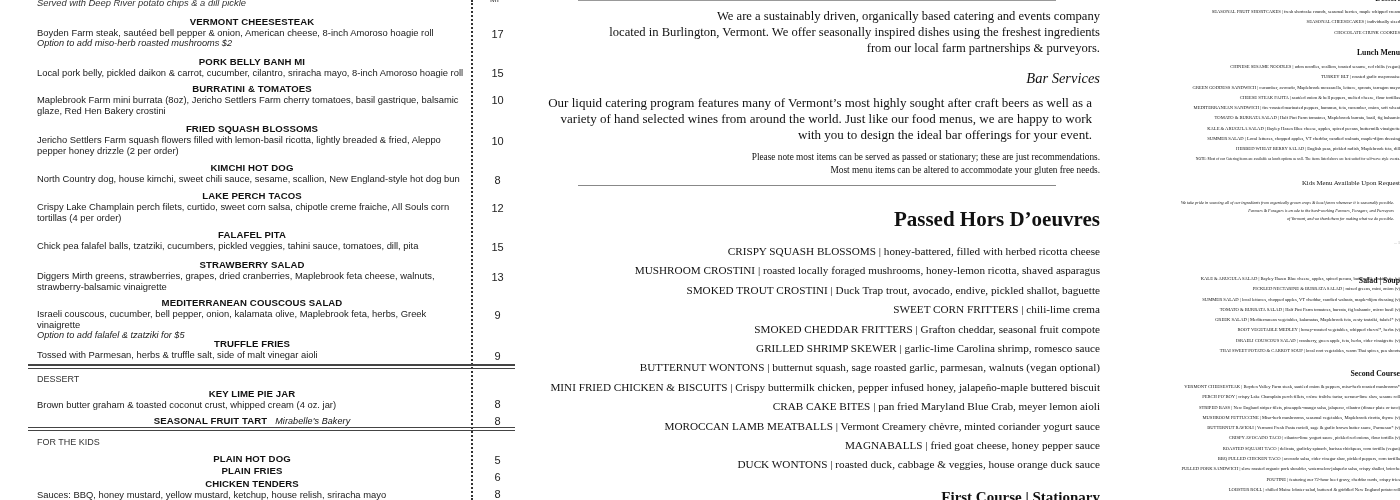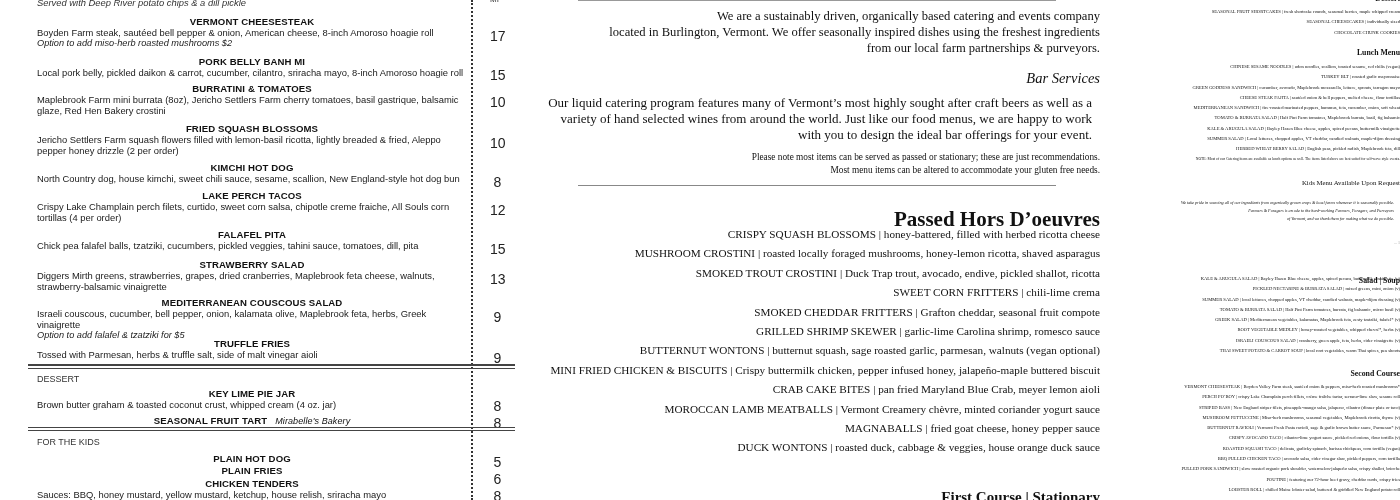--- a/index.html
+++ b/index.html
@@ -6,38 +6,38 @@
   html, body { width: 1400px; height: 500px; overflow: hidden; background: #ffffff; }
   body { position: relative; color: #111; }
 
   
   .left { position: absolute; left: 0; top: 0; width: 520px; height: 500px; font-family: "Liberation Sans", sans-serif; }
   .left .vdots { position: absolute; left: 471px; top: 0; height: 500px; border-left: 2px dotted #333; }
   .left .item { position: absolute; left: 37px; width: 430px; }
   .left .name { font-weight: bold; font-size: 9.6px; letter-spacing: 0.1px; line-height: 11px; text-align: center; }
   .left .desc { font-size: 9.4px; line-height: 11px; color: #1a1a1a; }
   .left .opt { font-size: 9.2px; line-height: 11px; font-style: italic; color: #222; }
-  .left .price { position: absolute; left: 490px; width: 15px; text-align: center; font-size: 14px; color: #222; }
+  .left .price { position: absolute; left: 490px; width: 15px; text-align: center; font-size: 11px; color: #222; }
   .left .section { position: absolute; left: 37px; font-size: 9px; color: #333; }
   .left .rule2 { position: absolute; left: 28px; width: 487px; height: 5px; border-top: 2px solid #444; border-bottom: 1px solid #444; }
   .left .rule1 { position: absolute; left: 28px; width: 487px; height: 4px; border-top: 1px solid #444; border-bottom: 1px solid #444; }
   .left .topnote { position: absolute; left: 37px; top: -3px; font-size: 9.4px; font-style: italic; color: #333; }
   .left .mi { position: absolute; left: 490px; top: -5px; font-size: 8px; color: #333; }
   .inline-italic { font-weight: normal; font-style: italic; margin-left: 8px; font-size: 9px; }
 
   
   .mid { position: absolute; left: 540px; top: 0; width: 560px; height: 500px; font-family: "Liberation Serif", serif; text-align: right; }
   .mid .toprule { position: absolute; left: 38px; width: 478px; top: -2px; height: 3px; background: #999; }
   .mid .intro { position: absolute; left: 0; width: 560px; top: 8px; font-size: 12.6px; line-height: 16px; }
   .mid .bar-title { position: absolute; left: 0; width: 560px; top: 70px; font-size: 14.5px; font-style: italic; }
   .mid .bar-text { position: absolute; left: 8px; width: 544px; top: 95px; font-size: 13px; line-height: 16px; }
   .mid .note { position: absolute; left: 0; width: 560px; top: 151px; font-size: 9.3px; line-height: 13px; }
   .mid .midrule { position: absolute; left: 38px; width: 478px; top: 185px; height: 1px; background: #888; }
   .mid .hors-title { position: absolute; left: 0; width: 560px; top: 207px; font-size: 21px; font-weight: bold; }
-  .mid .hors-list { position: absolute; left: 0; width: 560px; top: 225px; }
+  .mid .hors-list { position: absolute; left: 0; width: 560px; top: 242px; }
   .mid .hors-item { font-size: 11.2px; height: 19.4px; line-height: 19.4px; white-space: nowrap; }
   .mid .first-title { position: absolute; left: 0; width: 560px; top: 489px; font-size: 15px; font-weight: bold; }
 
   
   .right { position: absolute; left: 1095px; top: 0; width: 305px; height: 500px; font-family: Liberation Serif, serif; text-align: right; }
   .right .h { font-weight: bold; font-size: 7.8px; position: absolute; left: 0; width: 305px; }
   .right .line { font-size: 4.6px; line-height: 10.3px; white-space: nowrap; }
   .right .block { position: absolute; left: 0; width: 305px; }
   .right .tiny { font-size: 3.7px; line-height: 8px; white-space: nowrap; }
   .right .kids { position: absolute; left: 0; width: 305px; top: 179px; font-size: 6.8px; }
@@ -156,21 +156,21 @@
   <div class="bar-text">Our liquid catering program features many of Vermont’s most highly sought after craft beers as well as a variety of hand selected wines from around the world. Just like our food menus, we are happy to work with you to design the ideal bar offerings for your event.</div>
   <div class="note">
     <div>Please note most items can be served as passed or stationary; these are just recommendations.</div>
     <div>Most menu items can be altered to accommodate your gluten free needs.</div>
   </div>
   <div class="midrule"></div>
   <div class="hors-title">Passed Hors D’oeuvres</div>
   <div class="hors-list">
     <div class="hors-item">CRISPY SQUASH BLOSSOMS | honey-battered, filled with herbed ricotta cheese</div>
     <div class="hors-item">MUSHROOM CROSTINI | roasted locally foraged mushrooms, honey-lemon ricotta, shaved asparagus</div>
-    <div class="hors-item">SMOKED TROUT CROSTINI | Duck Trap trout, avocado, endive, pickled shallot, ricotta</div>
+    <div class="hors-item">SMOKED TROUT CROSTINI | Duck Trap trout, avocado, endive, pickled shallot, baguette</div>
     <div class="hors-item">SWEET CORN FRITTERS | chili-lime crema</div>
     <div class="hors-item">SMOKED CHEDDAR FRITTERS | Grafton cheddar, seasonal fruit compote</div>
     <div class="hors-item">GRILLED SHRIMP SKEWER | garlic-lime Carolina shrimp, romesco sauce</div>
     <div class="hors-item">BUTTERNUT WONTONS |  butternut squash, sage roasted garlic, parmesan, walnuts (vegan optional)</div>
     <div class="hors-item">MINI FRIED CHICKEN &amp; BISCUITS | Crispy buttermilk chicken, pepper infused honey, jalapeño-maple buttered biscuit</div>
     <div class="hors-item">CRAB CAKE BITES | pan fried Maryland Blue Crab, meyer lemon aioli</div>
     <div class="hors-item">MOROCCAN LAMB MEATBALLS | Vermont Creamery chèvre, minted coriander yogurt sauce</div>
     <div class="hors-item">MAGNABALLS | fried goat cheese, honey pepper sauce</div>
     <div class="hors-item">DUCK WONTONS | roasted duck, cabbage &amp; veggies, house orange duck sauce</div>
   </div>

